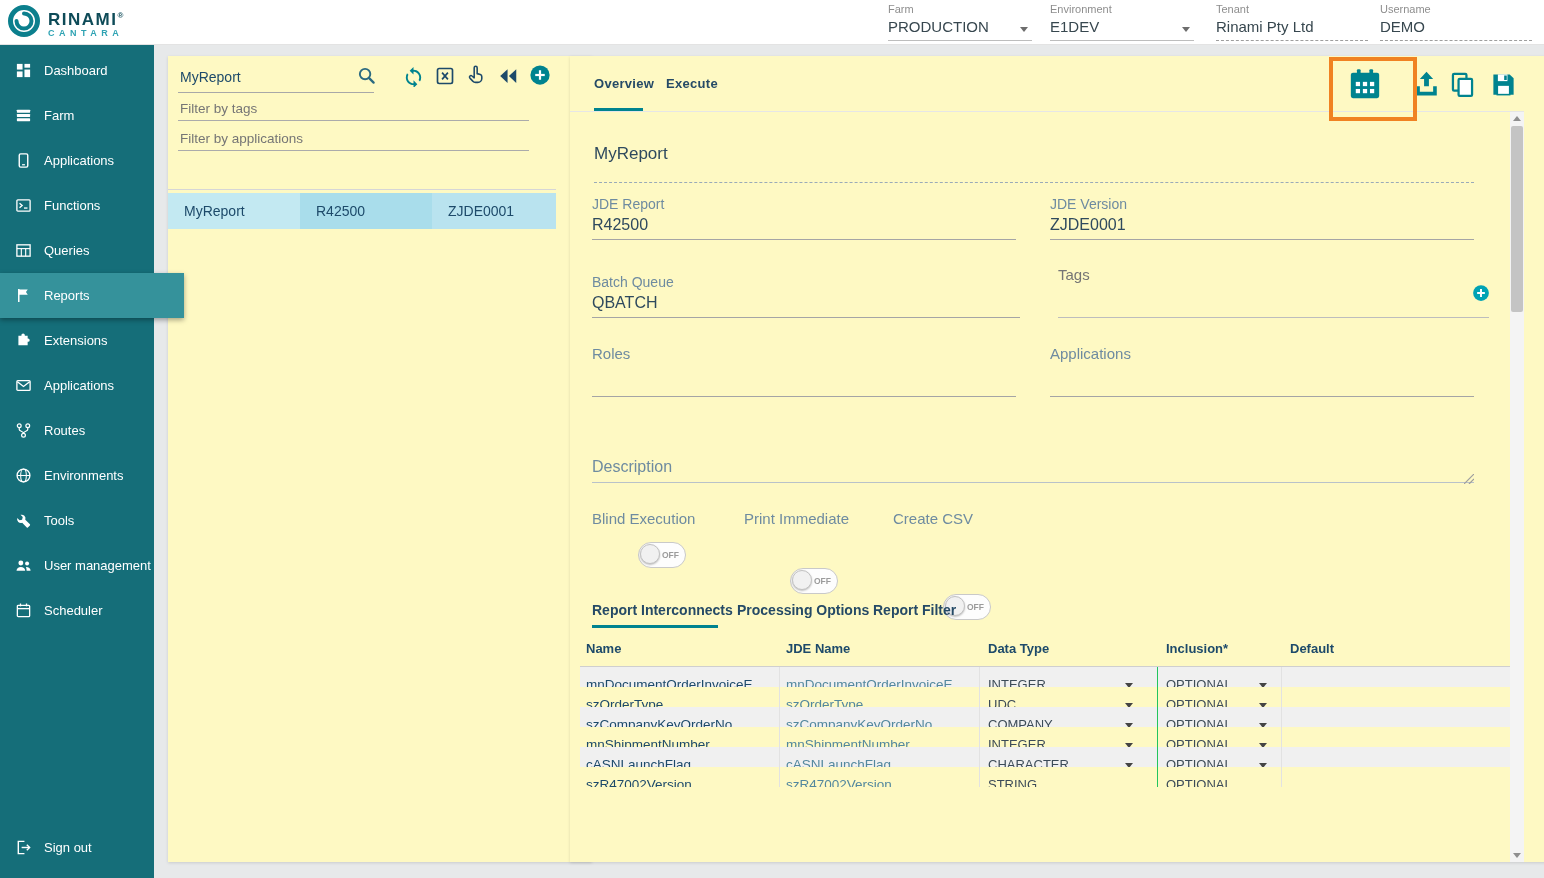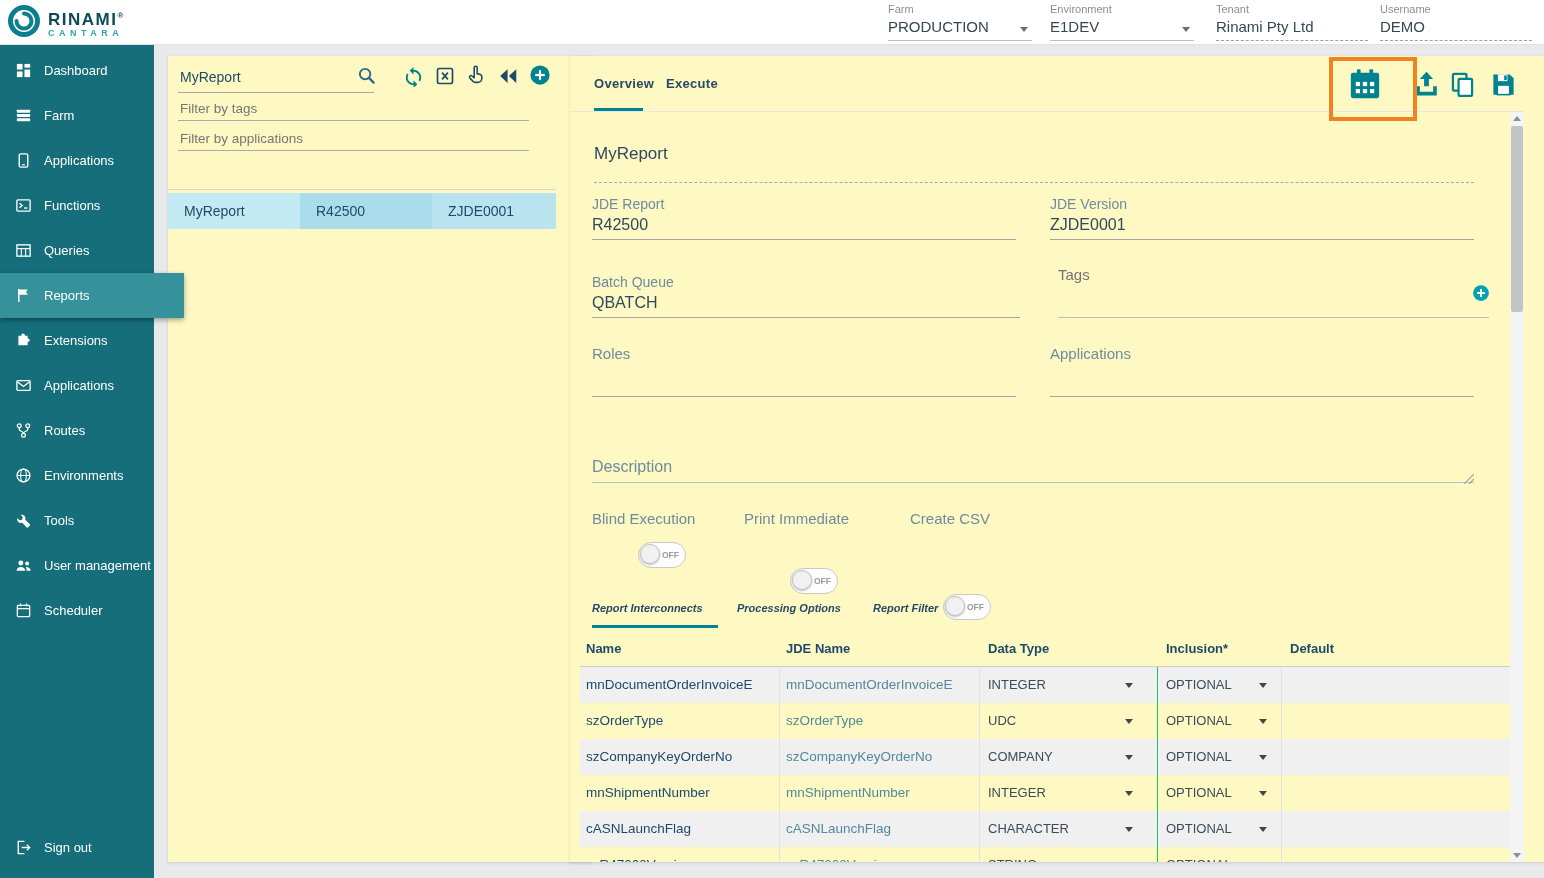--- a/index.html
+++ b/index.html
@@ -41,26 +41,26 @@
   .lp-row-cell{height:36px;line-height:36px;font-size:14px;color:#1D4A6A;box-sizing:border-box;padding-left:16px;overflow:hidden;white-space:nowrap;}
   
   .tab{font-size:13px;font-weight:bold;color:#254A66;letter-spacing:.3px;cursor:pointer;}
   .flabel{font-size:14px;color:#6E8BA0;}
   .fvalue{font-size:16px;color:#2F4A5E;border:none;outline:none;background:transparent;font-family:inherit;padding:0;}
   .field-line{border-bottom:1px solid #A5A5A5;height:0;}
   .dash-line{border-bottom:1px dashed #9AAAB8;height:0;}
   .toggle{width:46px;height:24px;border:1px solid #C9C9C9;border-radius:13px;background:#FDFDFD;position:relative;cursor:pointer;}
   .toggle .knob{position:absolute;left:1px;top:1px;width:20px;height:20px;border-radius:50%;background:#F1F1F1;border:1px solid #C2C2C2;box-sizing:border-box;box-shadow:0 1px 2px rgba(0,0,0,.25);}
   .toggle .tstate{position:absolute;right:6px;top:7px;font-size:8.5px;color:#9B9B9B;font-weight:bold;}
-  .subtab{font-size:11px;font-weight:bold;color:#254A66;cursor:pointer;font-style:italic;}
+  .subtab{font-size:14px;font-weight:bold;color:#254A66;cursor:pointer;}
   
   .ic-table{position:absolute;left:10px;top:576px;width:930px;}
   .ic-hrow{display:flex;height:34px;line-height:34px;border-bottom:1px solid #CFCFCF;}
   .ic-hcell{font-size:13px;font-weight:bold;color:#1D4A6A;box-sizing:border-box;padding-left:6px;}
-  .ic-row{display:flex;height:36px;line-height:36px;}
+  .ic-row{display:flex;height:20px;line-height:36px;}
   .ic-row.alt{background:#F0F0F0;}
   .ic-cell{box-sizing:border-box;padding-left:6px;font-size:13.5px;overflow:hidden;white-space:nowrap;position:relative;}
   .c1{width:200px;border-right:1px solid #E2E2E2;color:#1D4A6A;}
   .c2{width:200px;border-right:1px solid #E2E2E2;color:#53889E;}
   .c3{width:178px;border-right:1px solid #22c55e;color:#3C4B57;font-size:13px;}
   .c4{width:124px;border-right:1px solid #E2E2E2;color:#3C4B57;font-size:13px;}
   .c5{width:226px;}
   .sel-caret{position:absolute;right:24px;top:16px;width:0;height:0;border-left:4px solid transparent;border-right:4px solid transparent;border-top:5px solid #444;}
   
   #m-scroll{position:absolute;left:940px;top:56px;width:14px;height:750px;background:#F4F4F4;}
@@ -409,21 +409,21 @@
   <div class="abs flabel" style="left:22px;top:454px;font-size:15px;">Blind Execution</div>
   <div class="abs toggle" style="left:32px;top:486px;">
     <span class="knob"></span>
     <span class="tstate">OFF</span>
   </div>
   <div class="abs flabel" style="left:174px;top:454px;font-size:15px;">Print Immediate</div>
   <div class="abs toggle" style="left:184px;top:486px;">
     <span class="knob"></span>
     <span class="tstate">OFF</span>
   </div>
-  <div class="abs flabel" style="left:340px;top:454px;font-size:15px;">Create CSV</div>
+  <div class="abs flabel" style="left:323px;top:454px;font-size:15px;">Create CSV</div>
   <div class="abs toggle" style="left:337px;top:486px;">
     <span class="knob"></span>
     <span class="tstate">OFF</span>
   </div>
 
   <div class="abs subtab" style="left:22px;top:546px;">Report Interconnects</div>
   <div class="abs subtab" style="left:167px;top:546px;">Processing Options</div>
   <div class="abs subtab" style="left:303px;top:546px;">Report Filter</div>
   <div class="abs" style="left:22px;top:569px;width:126px;height:3px;background:#00838F;"></div>
 

